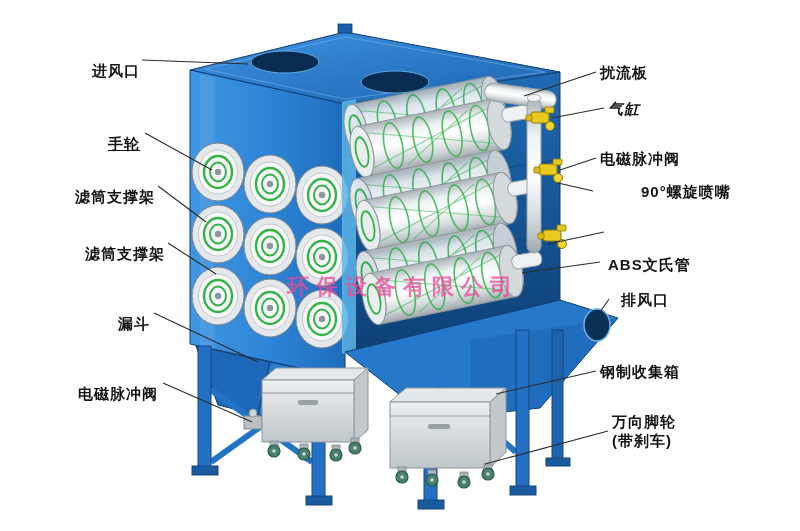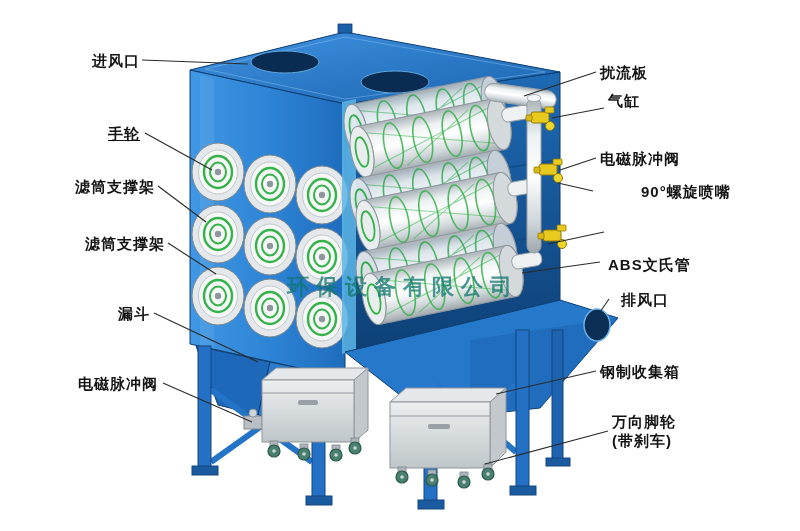--- a/index.html
+++ b/index.html
@@ -5,25 +5,25 @@
   html,body{margin:0;padding:0;background:#fff;}
   .stage{
     position:relative;width:800px;height:531px;background:#ffffff;overflow:hidden;
     font-family:"Liberation Sans", sans-serif;
   }
   .stage svg{position:absolute;left:0;top:0;}
   .lbl{
     position:absolute;font-size:15px;font-weight:bold;color:#141414;
     letter-spacing:1px;line-height:19px;white-space:pre-line;z-index:3;
   }
-  .lbl.left{text-align:right;}
+  .lbl.left{text-align:right;margin-top:10px;}
   .lbl.right{text-align:left;}
   .watermark{
     position:absolute;left:238px;top:272px;width:330px;text-align:center;
-    font-size:22px;letter-spacing:7px;color:#0f766e;opacity:.75;z-index:2;
+    font-size:22px;letter-spacing:7px;color:#ec4899;opacity:.75;z-index:2;
     font-weight:bold;pointer-events:none;
   }
 </style>
 </head>
 <body>
 
 <div class="stage">
 
 <svg width="800" height="531" viewBox="0 0 800 531">
   <defs>
@@ -232,21 +232,21 @@
 <div class="watermark">环保设备有限公司</div>
 
 <div class="lbl left" style="right:660px;top:51px;">进风口</div>
 <div class="lbl left" style="right:660px;top:124px;text-decoration:underline;">手轮</div>
 <div class="lbl left" style="right:645px;top:177px;">滤筒支撑架</div>
 <div class="lbl left" style="right:635px;top:234px;">滤筒支撑架</div>
 <div class="lbl left" style="right:650px;top:304px;">漏斗</div>
 <div class="lbl left" style="right:642px;top:374px;">电磁脉冲阀</div>
 
 <div class="lbl right" style="left:600px;top:63px;">扰流板</div>
-<div class="lbl right" style="left:608px;top:91px;">气缸</div>
+<div class="lbl right" style="left:608px;top:99px;font-style:italic;">气缸</div>
 <div class="lbl right" style="left:600px;top:149px;text-align:center;">电磁脉冲阀</div>
 <div class="lbl right" style="left:597px;top:182px;margin-left:44px;">90°螺旋喷嘴</div>
 <div class="lbl right" style="left:608px;top:223px;margin-top:32px;">ABS文氏管</div>
 <div class="lbl right" style="left:613px;top:290px;margin-left:8px;">排风口</div>
 <div class="lbl right" style="left:600px;top:362px;">钢制收集箱</div>
 <div class="lbl right" style="left:612px;top:412px;">万向脚轮
 (带刹车)</div>
 
 </div>
 

